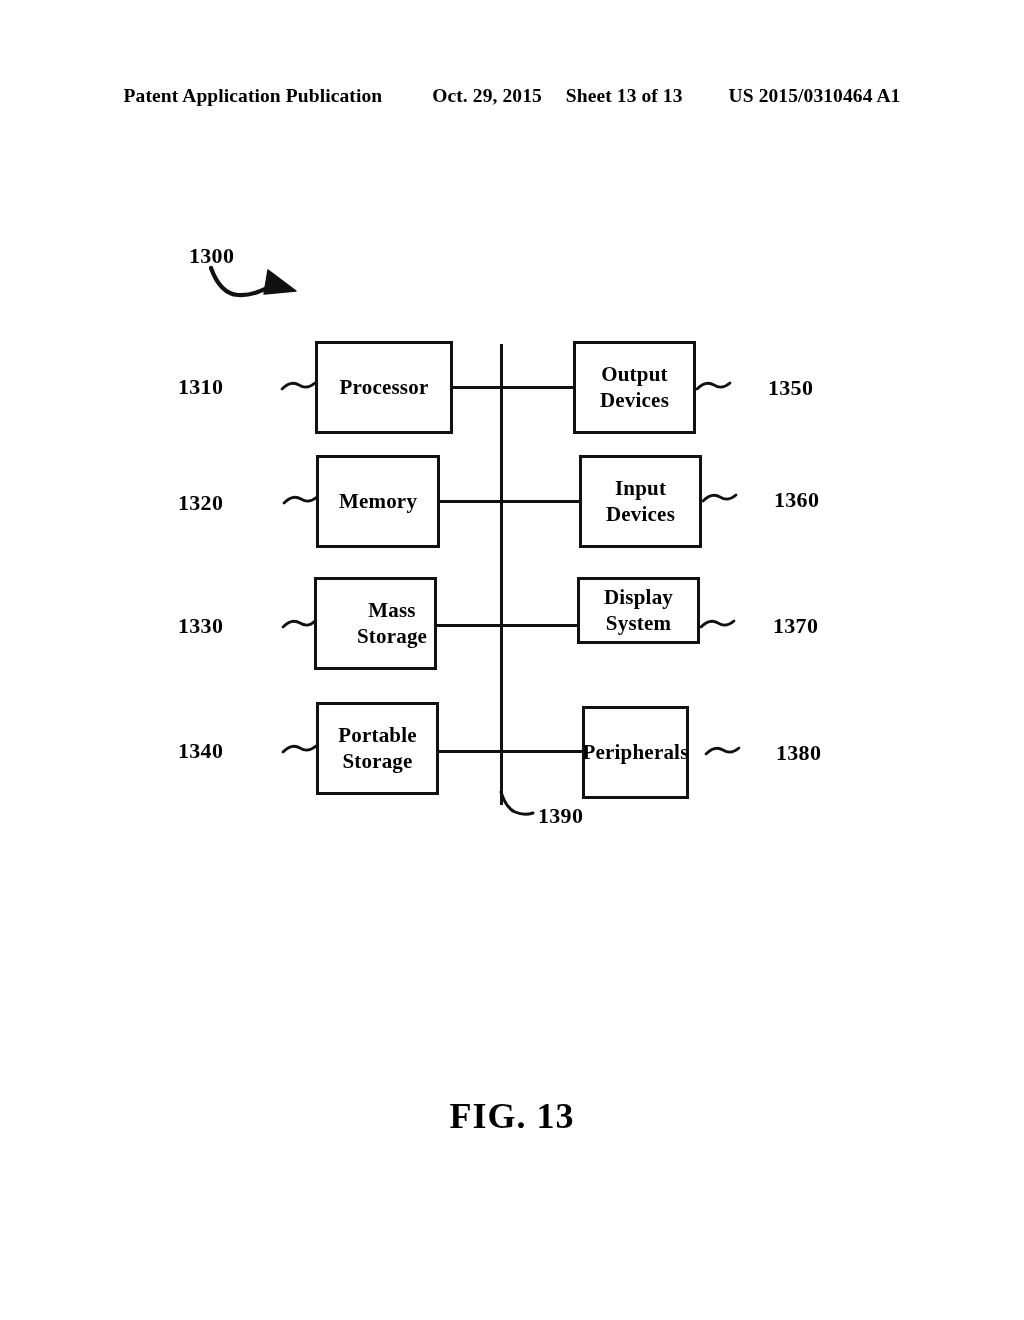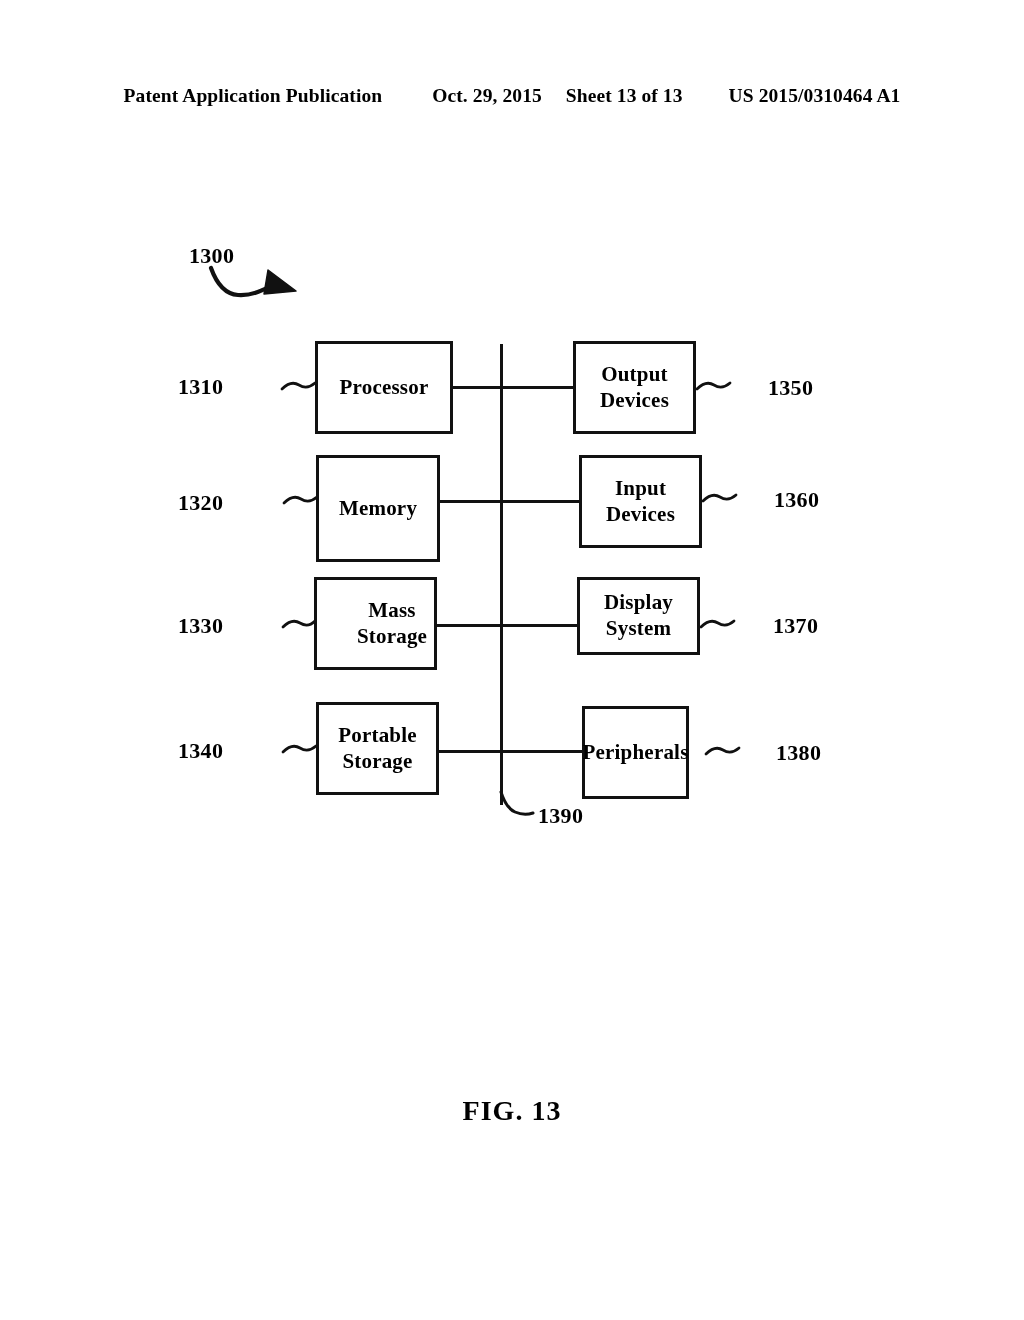--- a/index.html
+++ b/index.html
@@ -101,21 +101,21 @@
   }
 
   
   #fig-caption {
     position: absolute;
     left: 0;
     top: 1095px;
     width: 1024px;
     text-align: center;
     font-family: "Liberation Serif", "DejaVu Serif", serif;
-    font-size: 28px;
+    font-size: 36px;
     font-weight: bold;
     letter-spacing: 1px;
   }
 </style>
 </head>
 <body>
 
 <div id="page-header">
   <span class="hdr-seg">Patent Application Publication</span>
   <span class="hdr-gap-lg"></span>
@@ -135,41 +135,41 @@
   <div class="wire wire-h" style="left:436px; top:624px; width:67px;"></div>
   <div class="wire wire-h" style="left:501px; top:624px; width:78px;"></div>
   <div class="wire wire-h" style="left:437px; top:750px; width:66px;"></div>
   <div class="wire wire-h" style="left:501px; top:750px; width:83px;"></div>
 
   <div class="wire wire-v" style="left:500px; top:344px; height:461px;"></div>
 
   <div class="node-box" style="left:315px; top:341px; width:138px; height:93px;">
     <span class="node-label">Processor</span>
   </div>
-  <div class="node-box" style="left:316px; top:455px; width:124px; height:107px;">
+  <div class="node-box" style="left:316px; top:455px; width:124px; height:93px;">
     <span class="node-label">Memory</span>
   </div>
   <div class="node-box" style="left:314px; top:577px; width:123px; height:93px;padding-left:33px;">
     <span class="node-label">Mass
 Storage</span>
   </div>
   <div class="node-box" style="left:316px; top:702px; width:123px; height:93px;">
     <span class="node-label">Portable
 Storage</span>
   </div>
 
   <div class="node-box" style="left:573px; top:341px; width:123px; height:93px;">
     <span class="node-label">Output
 Devices</span>
   </div>
   <div class="node-box" style="left:579px; top:455px; width:123px; height:93px;">
     <span class="node-label">Input
 Devices</span>
   </div>
-  <div class="node-box" style="left:577px; top:577px; width:123px; height:78px;">
+  <div class="node-box" style="left:577px; top:577px; width:123px; height:67px;">
     <span class="node-label">Display
 System</span>
   </div>
   <div class="node-box" style="left:582px; top:706px; width:107px; height:93px;">
     <span class="node-label">Peripherals</span>
   </div>
 
   <div class="ref-num left-side" style="left:178px; top:374px; width:56px;">1310</div>
   <div class="ref-num left-side" style="left:178px; top:490px; width:56px;">1320</div>
   <div class="ref-num left-side" style="left:178px; top:613px; width:56px;">1330</div>

